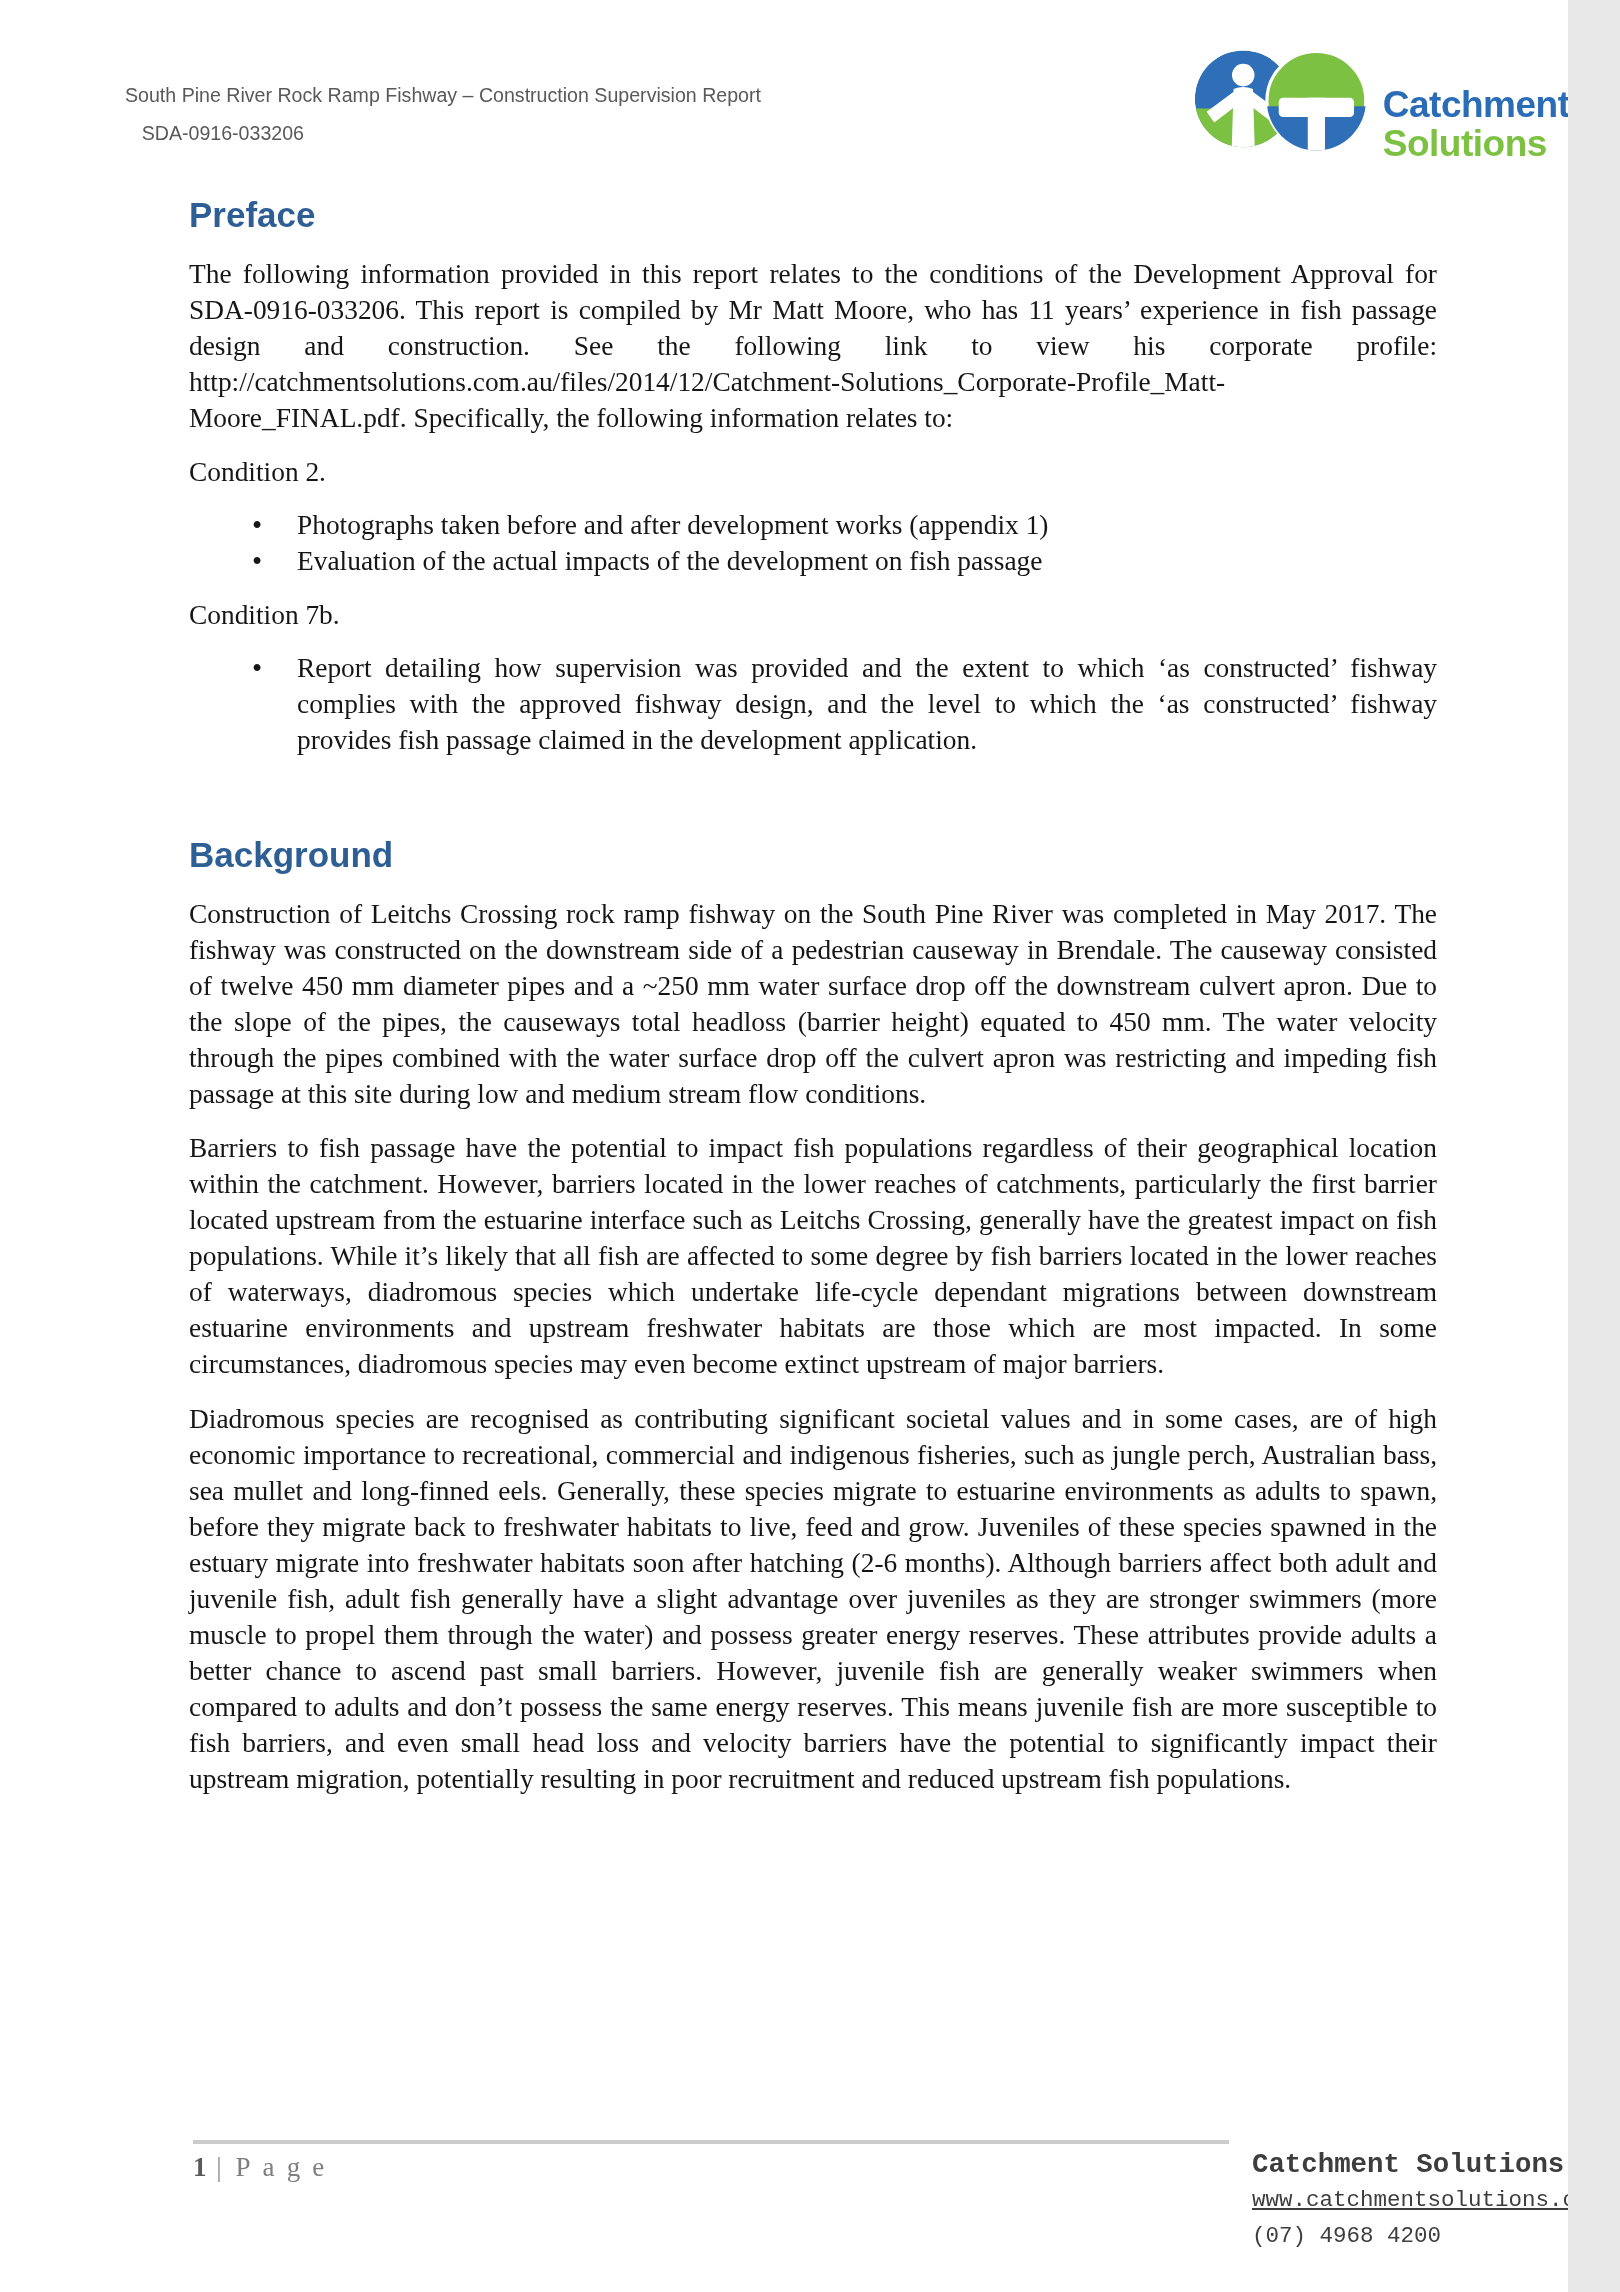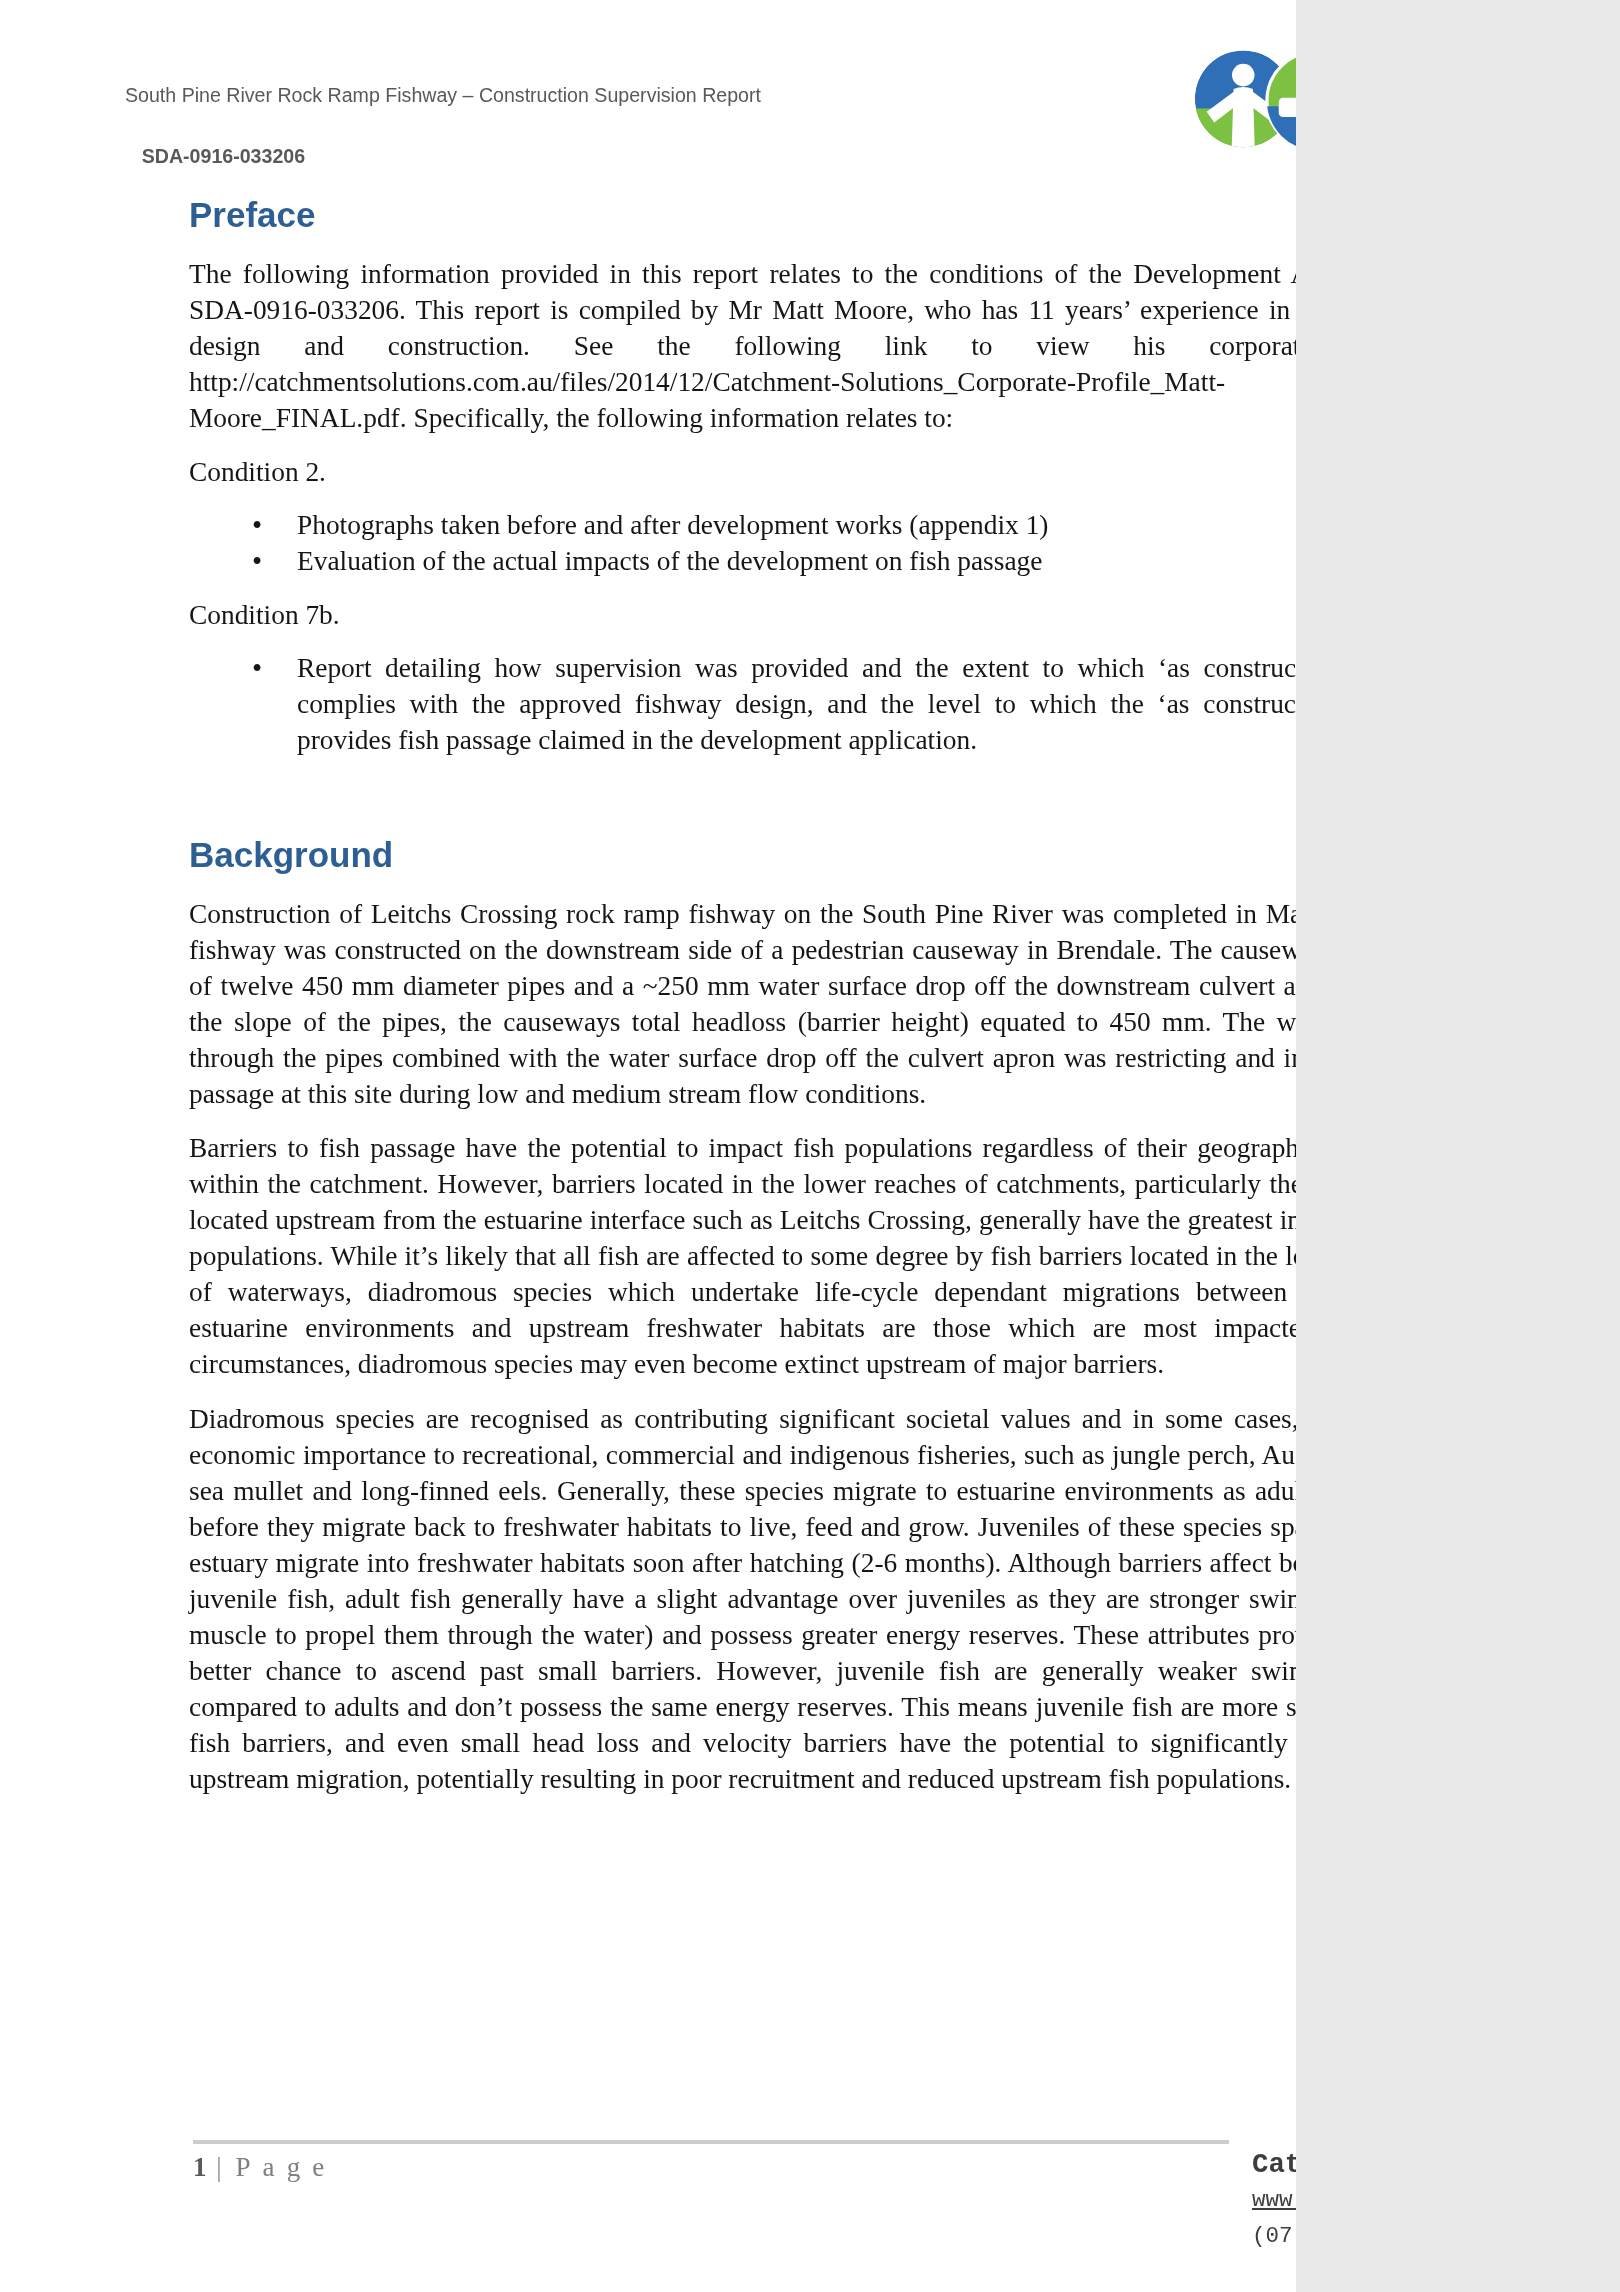--- a/index.html
+++ b/index.html
@@ -1,29 +1,29 @@
 <!DOCTYPE html>
 <html><head>
 <meta charset="utf-8">
 <style>
   html,body{margin:0;padding:0;background:#e8e8e8;}
   .page{
     position:relative;
-    width:1296px;height:2293px;
+    width:1568px;height:2293px;
     background:#ffffff;
     overflow:hidden;
     font-family:"Liberation Serif", serif;
   }
   
   .header-text{
     position:absolute;left:125px;top:84px;
     font-family:"Liberation Sans", sans-serif;
     font-size:19.6px;color:#595959;
   }
-  .header-ref{margin-top:38px;padding-left:16.7px;font-weight:bold;}
+  .header-ref{margin-top:15px;padding-left:16.7px;}
   .logo{
     position:absolute;left:1192px;top:45px;
     display:flex;align-items:flex-end;gap:9.8px;
   }
   .logo-words{
     font-family:"Liberation Sans", sans-serif;
     font-weight:bold;font-size:37px;line-height:39px;letter-spacing:-0.5px;
   }
   .logo-word-1{color:#2a6db6;}
   .logo-word-2{color:#7cc141;}

